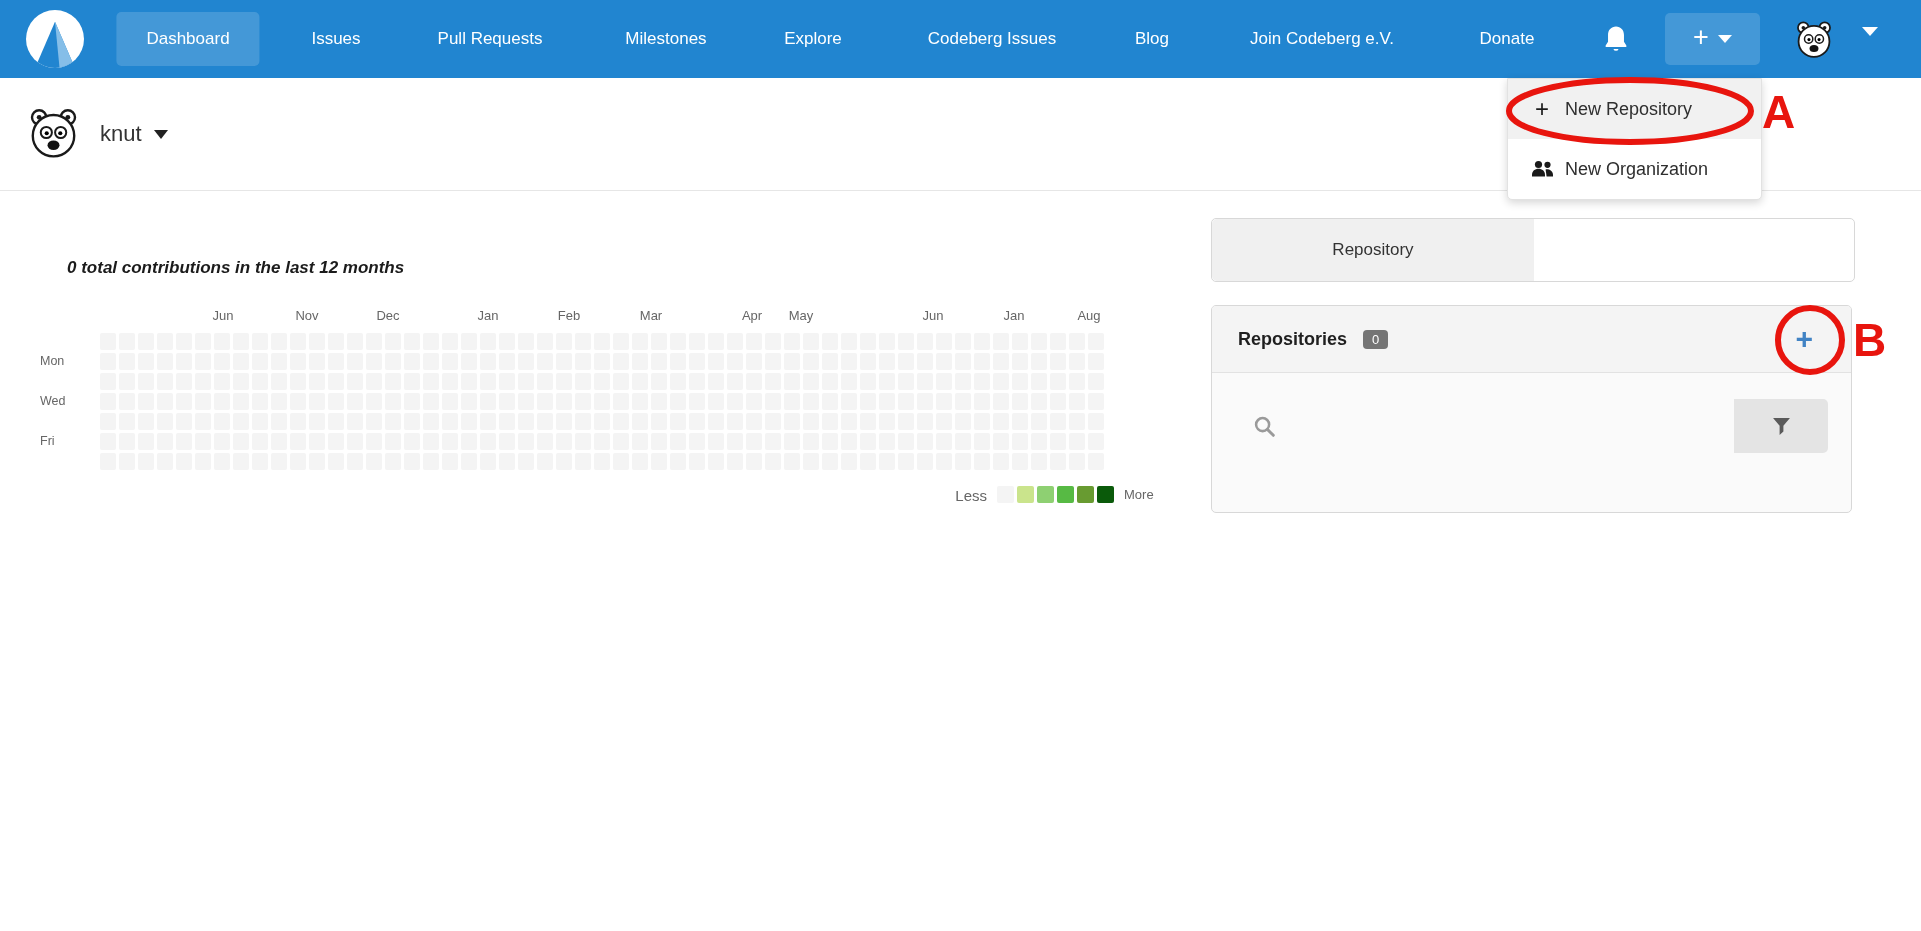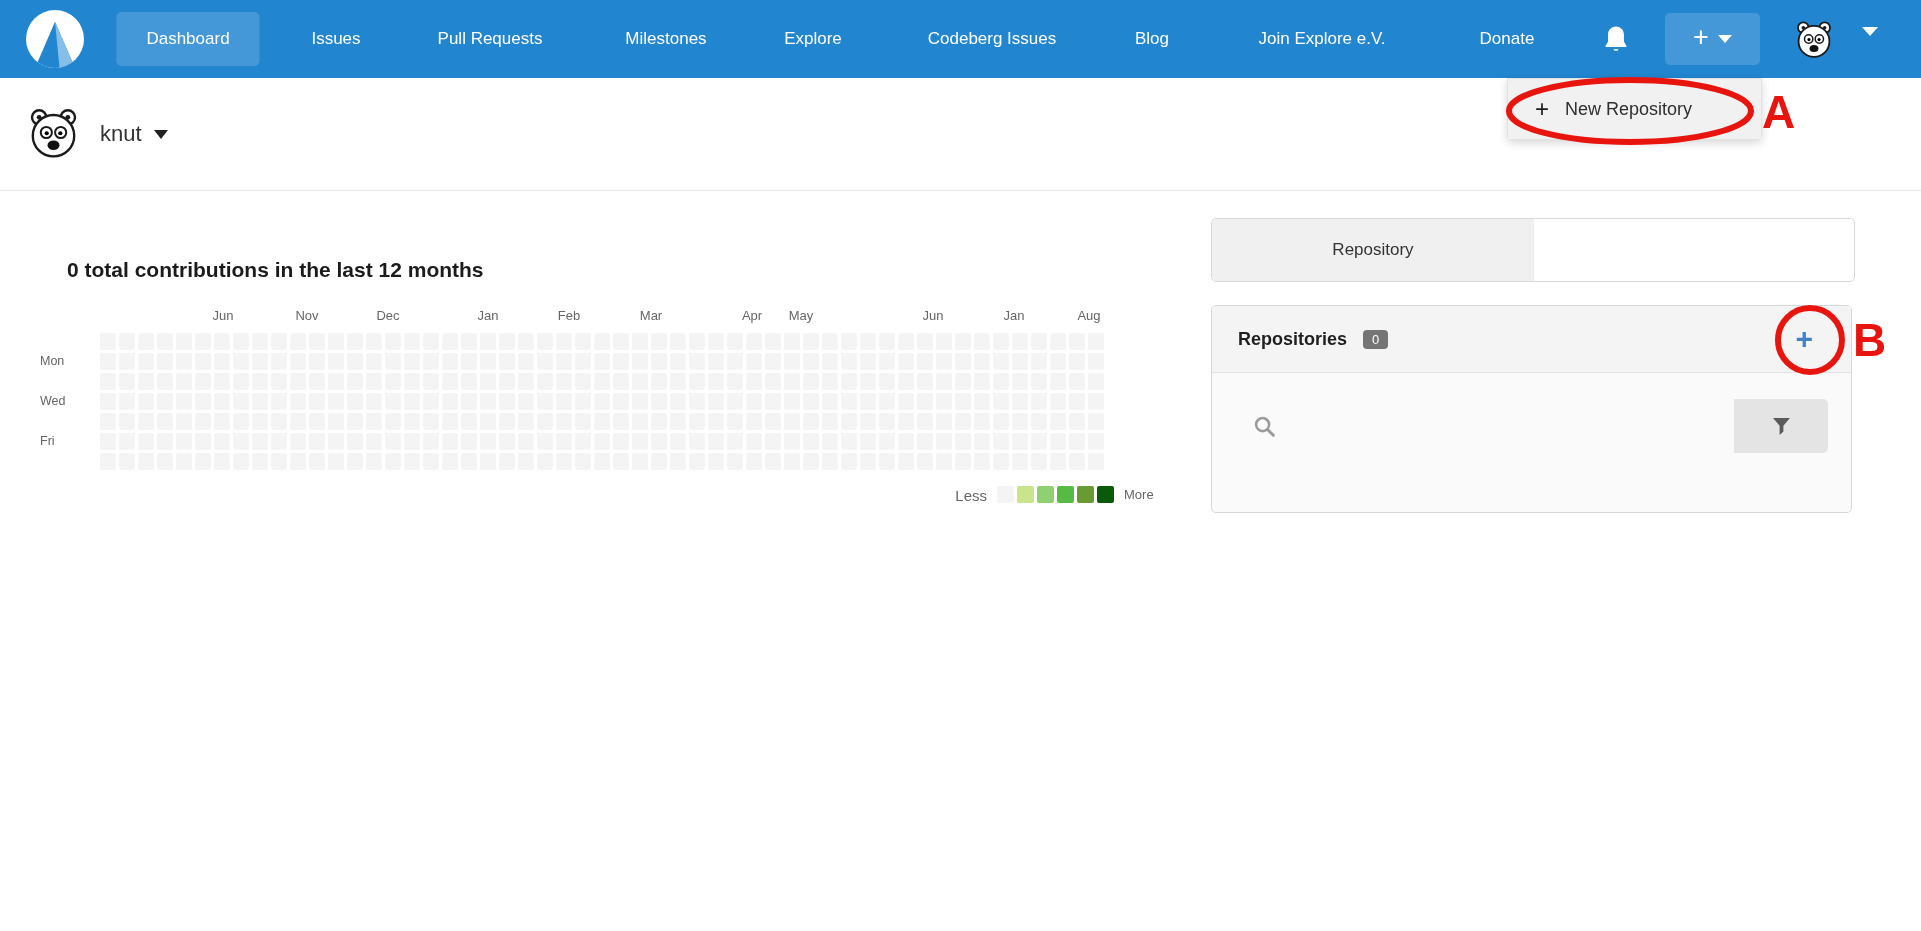--- a/index.html
+++ b/index.html
@@ -25,21 +25,21 @@
   .nav-caret{position:absolute;left:1862px;top:36px;cursor:pointer;}
 
   
   .user-avatar{position:absolute;left:28px;top:107px;width:51px;height:51px;cursor:pointer;}
   .user-name{position:absolute;left:100px;top:121px;font-size:22px;color:#333;cursor:pointer;}
   .user-caret{position:absolute;left:154px;top:130px;width:0;height:0;cursor:pointer;
     border-left:7px solid transparent;border-right:7px solid transparent;border-top:9px solid #222;}
   .divider{position:absolute;left:0;top:190px;width:100%;height:1px;background:#e6e6e6;}
 
   
-  .heading{position:absolute;left:67px;top:258px;font-size:21px;font-weight:700;color:#1b1b1b;}
+  .heading{position:absolute;left:67px;top:258px;font-size:17px;font-weight:700;color:#1b1b1b;font-style:italic;}
   .month-label{position:absolute;top:308px;transform:translateX(-50%);
     font-size:13px;color:#666;}
   .day-label{position:absolute;left:40px;width:54px;text-align:left;height:17px;
     line-height:17px;font-size:12.5px;color:#666;}
   .heat-grid{position:absolute;left:100px;top:333px;display:grid;
     grid-auto-flow:column;grid-template-rows:repeat(7,17px);
     grid-template-columns:repeat(53,16px);gap:3px;}
   .heat-cell{width:16px;height:17px;background:#f4f4f4;border-radius:2px;}
   .legend-less{position:absolute;left:900px;top:487px;width:87px;text-align:right;
     font-size:15px;color:#666;}
@@ -111,21 +111,21 @@
       </svg>
     </div>
     <div id="nav-items">
         <div class="nav-item active" style="left: 188px;">Dashboard</div>
         <div class="nav-item" style="left: 336px;">Issues</div>
         <div class="nav-item" style="left: 490px;">Pull Requests</div>
         <div class="nav-item" style="left: 666px;">Milestones</div>
         <div class="nav-item" style="left: 813px;">Explore</div>
         <div class="nav-item" style="left: 992px;">Codeberg Issues</div>
         <div class="nav-item" style="left: 1152px;">Blog</div>
-        <div class="nav-item" style="left: 1322px;">Join Explore e.V.</div>
+        <div class="nav-item" style="left: 1322px;">Join Codeberg e.V.</div>
         <div class="nav-item" style="left: 1507px;">Donate</div>
       </div>
     <div class="nav-bell">
       <svg width="26" height="28" viewBox="0 0 24 26">
         <path d="M12 1.5c-4.4 0-7.4 3.3-7.4 7.8v6.2L2.4 19v1.4h19.2V19l-2.2-3.5V9.3c0-4.5-3-7.8-7.4-7.8z" fill="#fff"></path>
         <path d="M9.6 22.2a2.5 2.5 0 0 0 4.8 0z" fill="#fff"></path>
       </svg>
     </div>
     <div class="nav-plus-box">
       <span class="plus">+</span>
@@ -598,20 +598,31 @@
 
   </div>
 
   <div class="create-menu" id="create-menu">
       <div class="menu-item hover">
         <span class="menu-icon">
           <span style="font-size:24px;font-weight:500;">+</span>
         </span>
         <span>New Repository</span>
       </div>
+      <div class="menu-item">
+        <span class="menu-icon">
+          <svg width="23" height="18" viewBox="0 0 23 18">
+            <circle cx="7.5" cy="4.5" r="3.6" fill="#1a1a1a"></circle>
+            <path d="M1 15c0-4 3-6.2 6.5-6.2S14 11 14 15v1.6H1z" fill="#1a1a1a"></path>
+            <circle cx="16.5" cy="4.8" r="3.1" fill="#1a1a1a"></circle>
+            <path d="M14.6 9.4c3.2-.6 7.4 1.3 7.4 5.6v1.6h-6.4z" fill="#1a1a1a"></path>
+          </svg>
+        </span>
+        <span>New Organization</span>
+      </div>
     </div>
 
   <svg class="anno-svg">
     <ellipse cx="1630" cy="111" rx="121" ry="31" fill="none" stroke="#e8150e" stroke-width="6"></ellipse>
     <circle cx="1810" cy="340" r="32" fill="none" stroke="#e8150e" stroke-width="6"></circle>
   </svg>
   <div class="anno-letter anno-a">A</div>
   <div class="anno-letter anno-b">B</div>
 
 </div>

